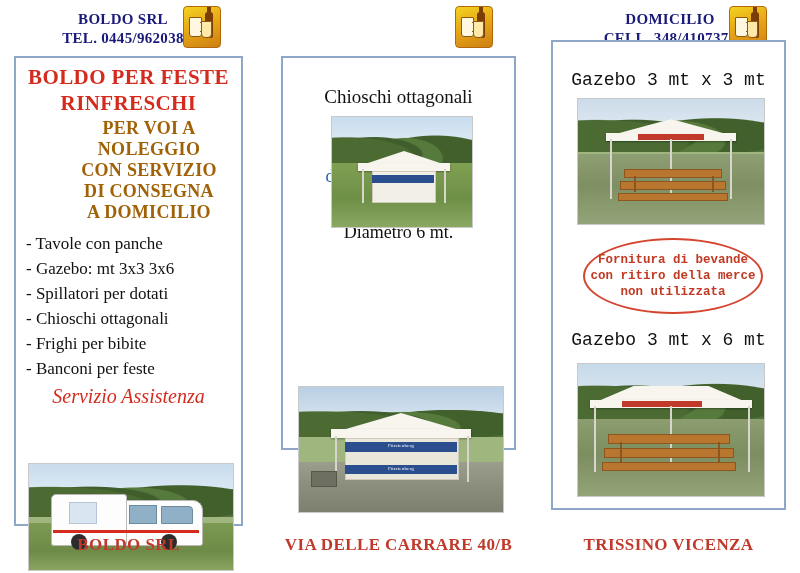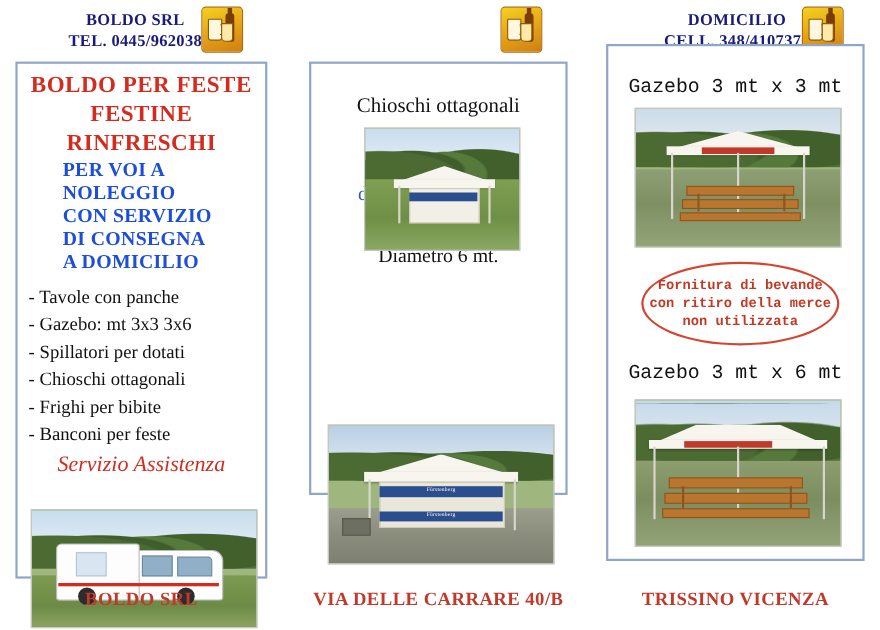--- a/index.html
+++ b/index.html
@@ -107,23 +107,23 @@
   .ttl-red {
     color: #d52b1e;
     font-weight: bold;
     text-align: center;
     font-size: 21px;
     line-height: 26px;
     letter-spacing: .4px;
     margin-top: 6px;
   }
   .ttl-blue {
-    color: #1d4ed8;
+    color: #a16207;
     font-weight: bold;
-    text-align: left;
+    text-align: center;
     font-size: 18px;
     line-height: 21px;
     letter-spacing: .3px;
     margin-top: 2px;
     padding-left: 41px;
   }
   .bullets {
     margin: 8px 0 0 10px;
     color: #111111;
     font-size: 17px;
@@ -342,21 +342,20 @@
       <div class="mug"></div>
         <div class="bottle"></div>
         <div class="glass"></div>
     </div>
   </div>
 
   <div class="panel panel-left">
 
     <div class="ttl-red">
       <div>BOLDO PER FESTE</div>
-      <div>FESTINE</div>
       <div>RINFRESCHI</div>
     </div>
 
     <div class="ttl-blue">
       <div>PER VOI A</div>
       <div>NOLEGGIO</div>
       <div>CON SERVIZIO</div>
       <div>DI CONSEGNA</div>
       <div>A DOMICILIO</div>
     </div>

